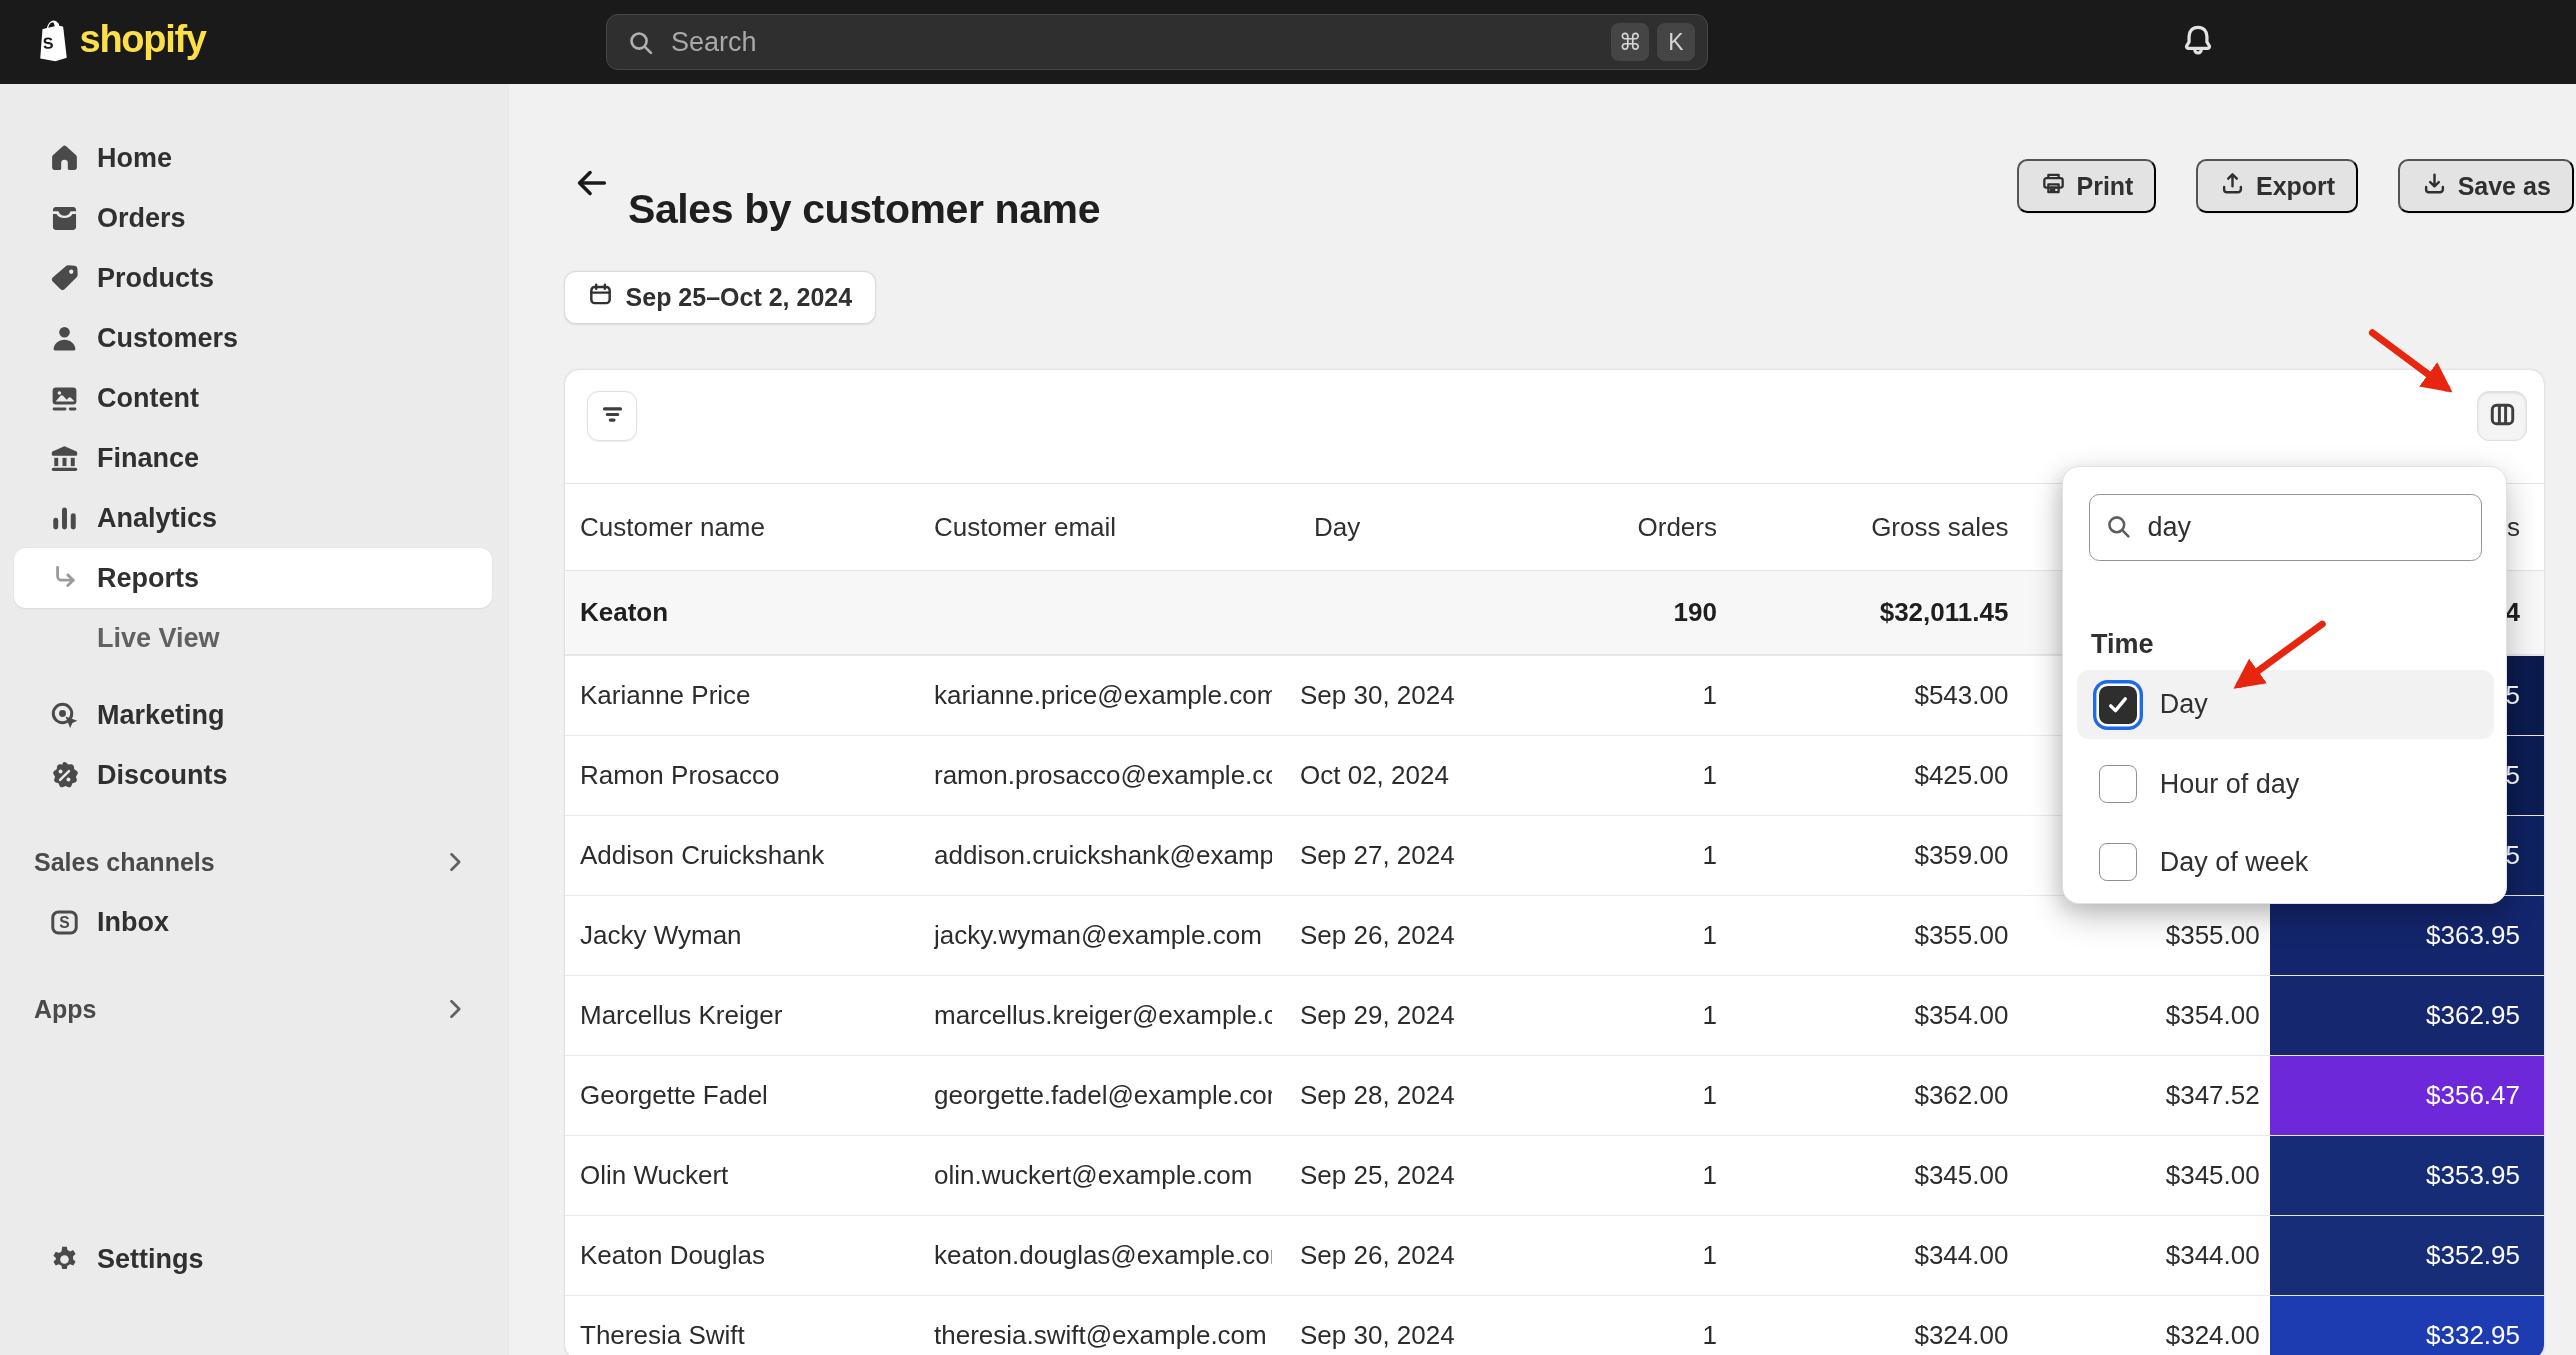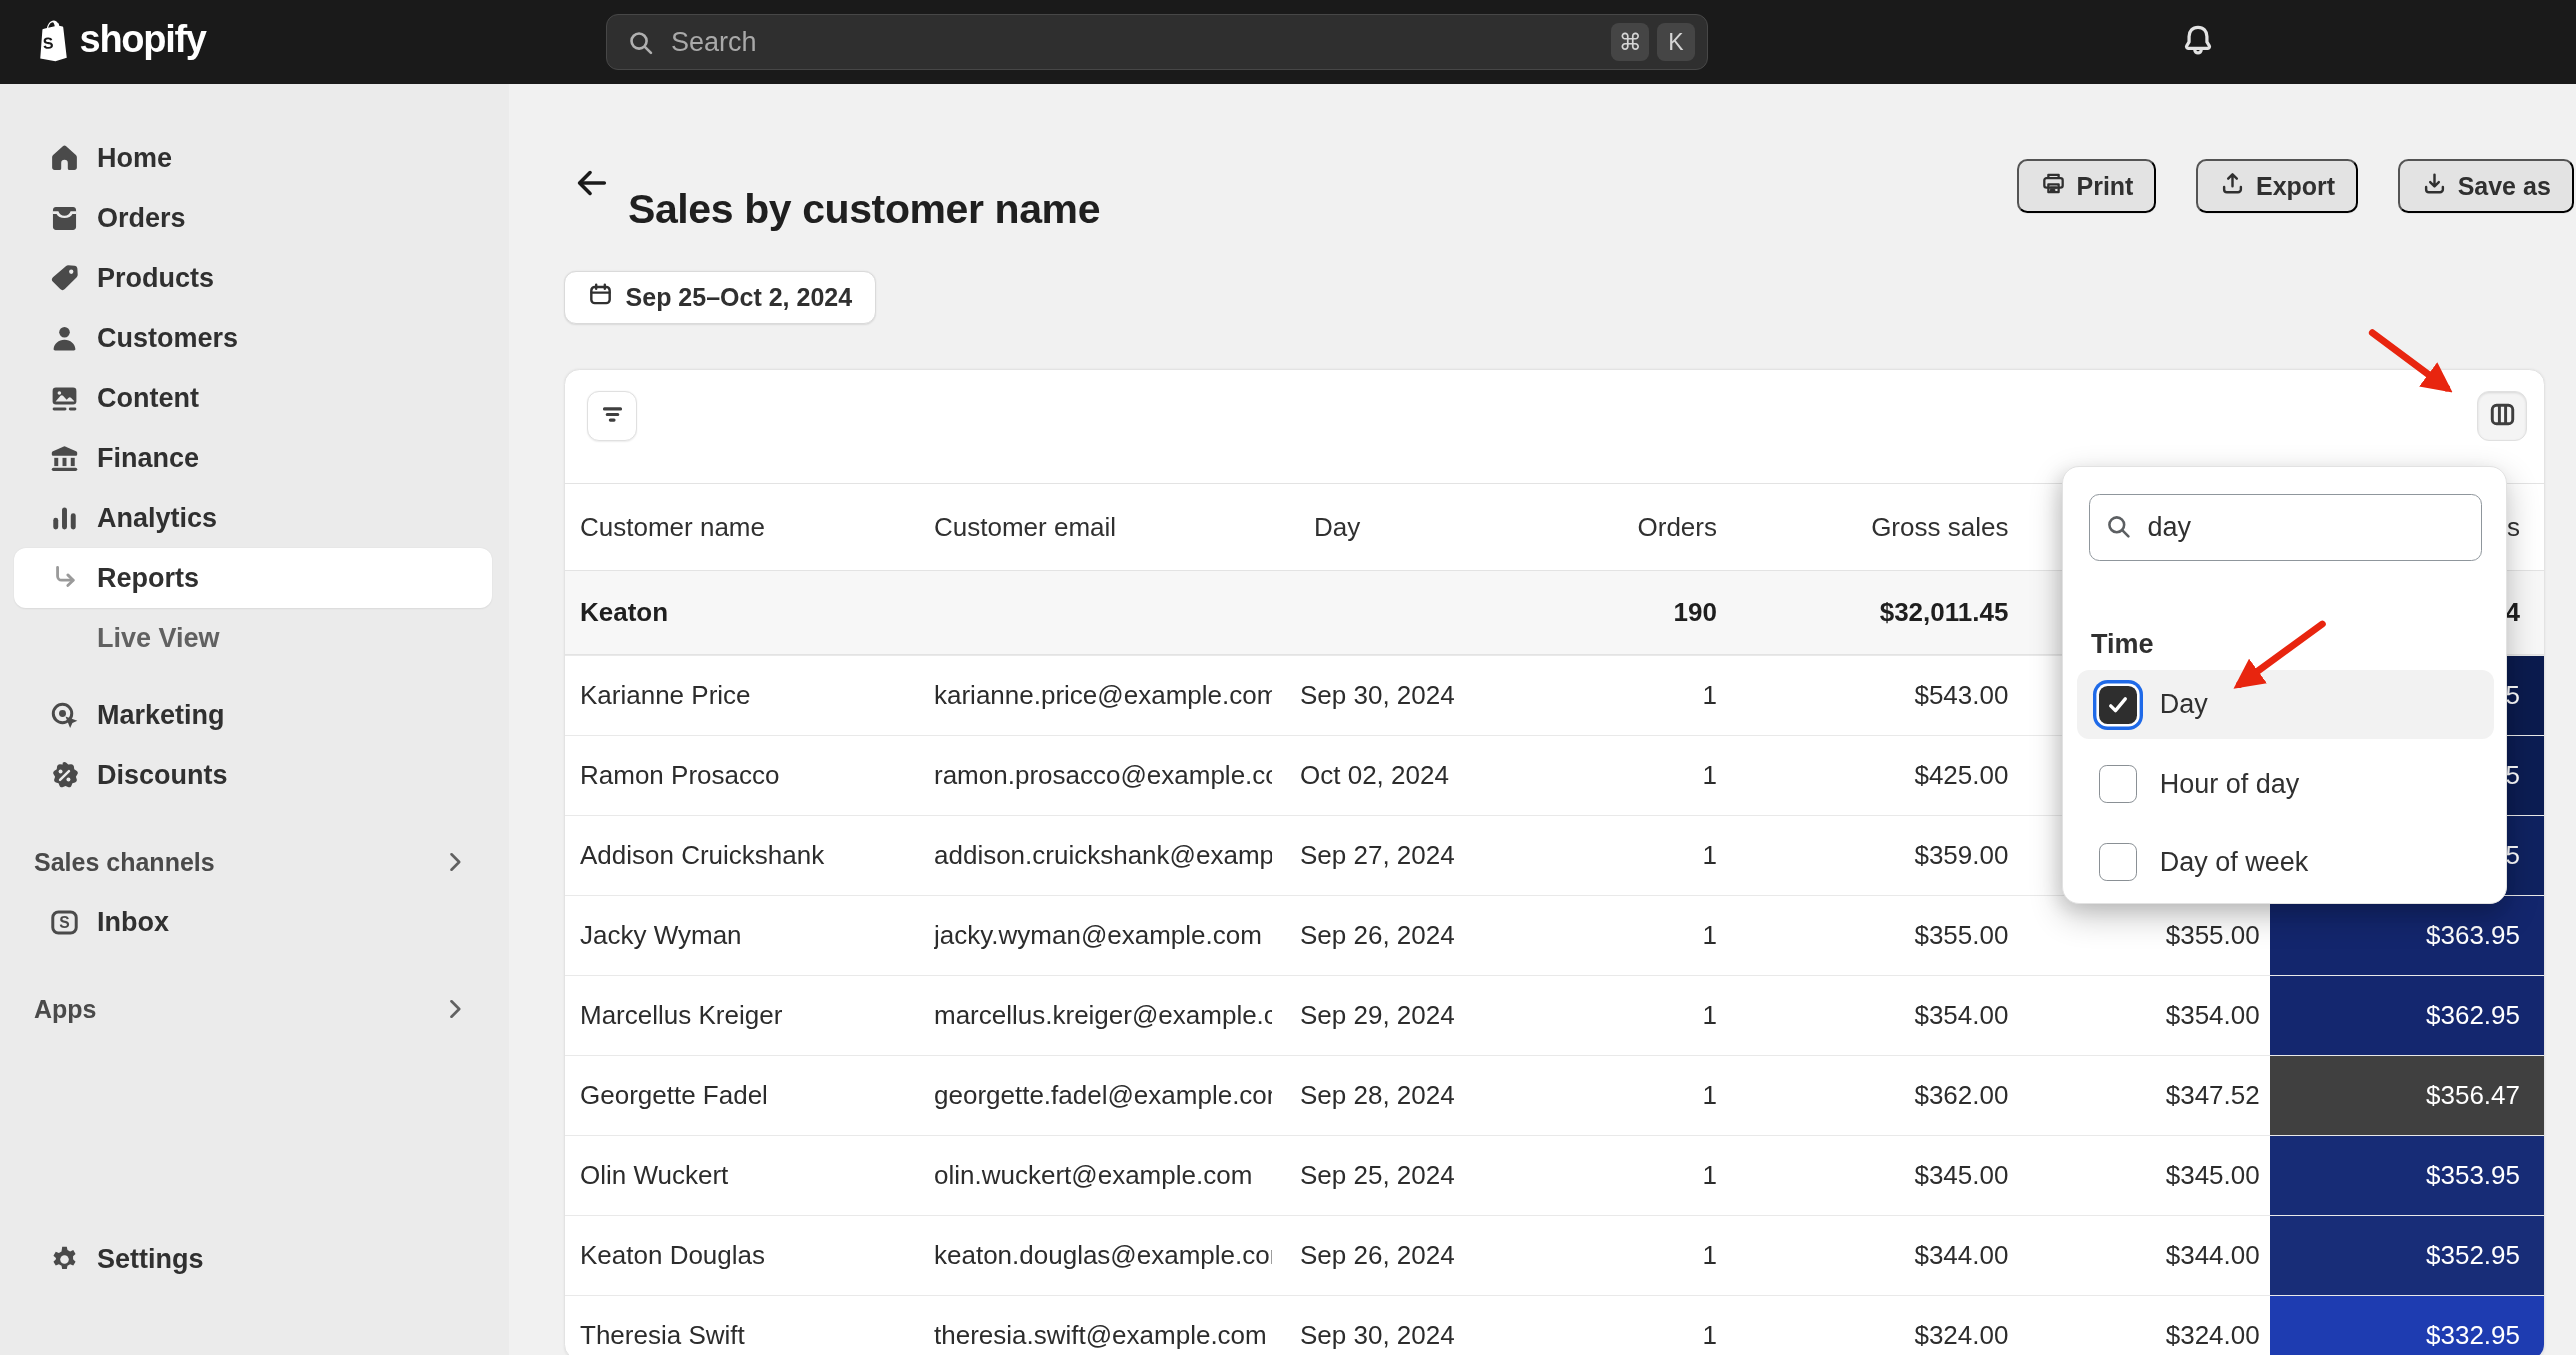--- a/index.html
+++ b/index.html
@@ -7,21 +7,21 @@
     width:2576px;height:1355px;overflow:hidden;background:#f1f1f1;
     font-family:"Liberation Sans",sans-serif;color:#303030;
     -webkit-font-smoothing:antialiased;position:relative;
   }
   .screen{position:absolute;inset:0;width:2576px;height:1355px;overflow:hidden;}
 
   
   .topbar{position:absolute;left:0;top:0;width:2576px;height:84px;background:#1a1a1a;z-index:50;}
   .brand{position:absolute;left:31px;top:17px;display:flex;align-items:center;gap:8.6px;}
   .brand .bag{width:40px;height:45px;display:block;}
-  .brand .wordmark{color:#ffffff;font-size:38px;font-weight:700;letter-spacing:-1.3px;}
+  .brand .wordmark{color:#fde047;font-size:38px;font-weight:700;letter-spacing:-1.3px;}
   .gsearch{position:absolute;left:606px;top:14px;width:1102px;height:56px;background:#2f2f2f;
     border:0.9px solid #474747;border-radius:12px;display:flex;align-items:center;padding:0 12px 0 19px;box-sizing:border-box;}
   .gsearch .mag{width:29px;height:29px;color:#b0b0b0;flex:0 0 auto;}
   .gsearch input{flex:1;background:transparent;border:none;outline:none;color:#e3e3e3;
     font-size:27px;font-family:inherit;margin-left:14px;}
   .gsearch input::placeholder{color:#a9a9a9;}
   .kbd{width:38px;height:38px;border-radius:7.8px;background:#454545;color:#d5d5d5;font-size:23px;
     display:flex;align-items:center;justify-content:center;margin-left:7.8px;}
   .bell{position:absolute;left:2179px;top:22.4px;width:38px;height:38px;}
 
@@ -407,21 +407,21 @@
         </div>
         <div class="grid-row trow">
           <div class="cell c-name">Georgette Fadel</div>
           <div class="cell c-email">
             <span class="clip">georgette.fadel@example.com</span>
           </div>
           <div class="cell c-day">Sep 28, 2024</div>
           <div class="cell c-orders">1</div>
           <div class="cell c-gross">$362.00</div>
           <div class="cell c-net">$347.52</div>
-          <div class="cell c-total" style="background: #404040; text-align: right;">$356.47</div>
+          <div class="cell c-total" style="background: #6d28d9; text-align: right;">$356.47</div>
         </div>
         <div class="grid-row trow">
           <div class="cell c-name">Olin Wuckert</div>
           <div class="cell c-email">
             <span class="clip">olin.wuckert@example.com</span>
           </div>
           <div class="cell c-day">Sep 25, 2024</div>
           <div class="cell c-orders">1</div>
           <div class="cell c-gross">$345.00</div>
           <div class="cell c-net">$345.00</div>

